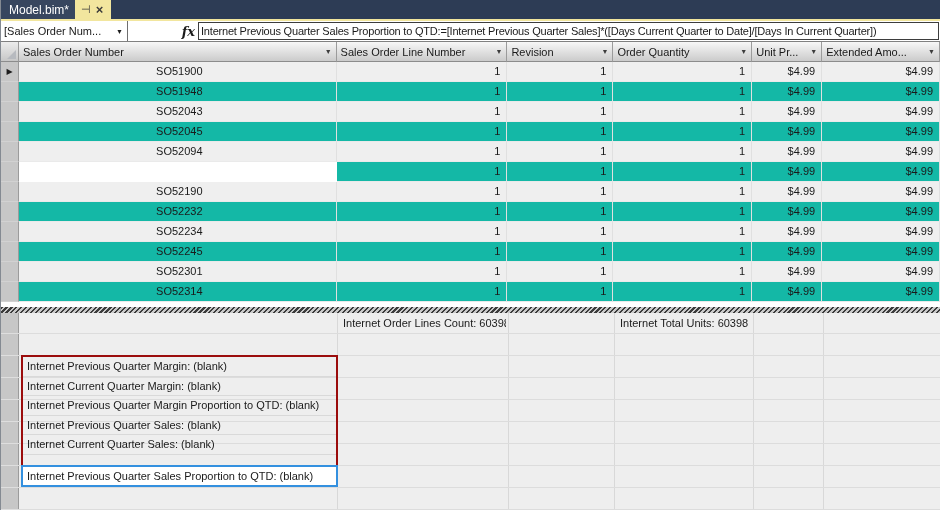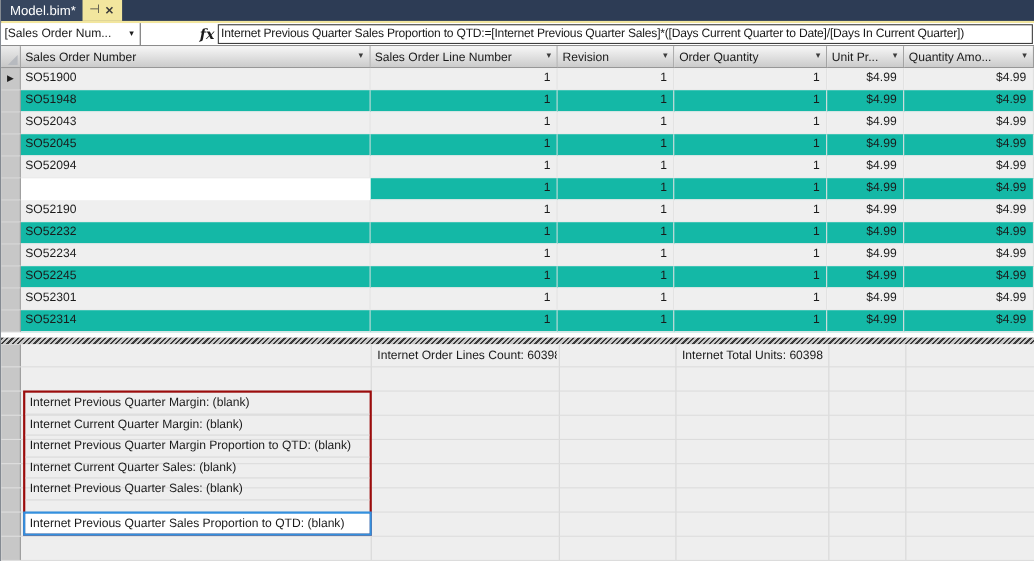--- a/index.html
+++ b/index.html
@@ -36,21 +36,21 @@
   .hcell .lbl { flex:1; overflow:hidden; white-space:nowrap; }
   .hcell .arr { font-size:7px; color:#3c3c3c; margin-left:2px; }
 
   
   .drow { display:flex; height:20px; }
   .gcell { width:18px; background:#c7c7c7; border-right:1px solid #9b9b9b; border-bottom:1px solid #d2d2d2;
            display:flex; align-items:center; justify-content:center; font-size:8px; color:#1d1d1d; }
   .dcell { border-right:1px solid #e0e0e0; border-bottom:1px solid #eaeaea; line-height:19px; overflow:hidden; white-space:nowrap; }
   .drow.odd  .dcell { background:#efefef; }
   .drow.even .dcell { background:#14b8a6; }
-  .dcell.txt { padding-left:4px; }
+  .dcell.txt { padding-left:4px;text-align:center; }
   .dcell.num { text-align:right; padding-right:6px; }
 
   .gap { height:5px; background:#fff; }
   .splitter { height:6px; background:#c9c9c9;
               background-image:repeating-linear-gradient(135deg,#3b3b3b 0 1.5px,#c9c9c9 1.5px 3.5px); }
 
   
   .measure-area { position:relative; height:197px; background:#eeeeee; overflow:hidden; }
   .m-gutter { position:absolute; left:0; top:0; width:18px; height:100%; background:#c7c7c7; border-right:1px solid #9b9b9b; }
   .m-gline { position:absolute; left:0; width:18px; height:1px; background:#dedede; }
@@ -104,21 +104,21 @@
       </div>
       <div class="hcell" style="width: 139px;">
         <span class="lbl">Order Quantity</span>
         <span class="arr">▼</span>
       </div>
       <div class="hcell" style="width: 70px;">
         <span class="lbl">Unit Pr...</span>
         <span class="arr">▼</span>
       </div>
       <div class="hcell" style="width: 118px;">
-        <span class="lbl">Quantity Amo...</span>
+        <span class="lbl">Extended Amo...</span>
         <span class="arr">▼</span>
       </div>
     </div>
 
   <div id="gridBody">
       <div class="drow odd">
         <div class="gcell">
           <span>▶</span>
         </div>
         <div class="dcell txt" style="width: 318px;">SO51900</div>
@@ -257,19 +257,19 @@
       <div class="hline" style="top: 130px;"></div>
       <div class="hline" style="top: 152px;"></div>
       <div class="hline" style="top: 174px;"></div>
       <div class="hline" style="top: 196px;"></div>
       <div class="m-cell" style="left: 338px; width: 167px;">Internet Order Lines Count: 60398</div>
       <div class="m-cell" style="left: 615px; width: 135px;">Internet Total Units: 60398</div>
       <div class="hl-box">
         <div class="m-row">Internet Previous Quarter Margin: (blank)</div>
         <div class="m-row">Internet Current Quarter Margin: (blank)</div>
         <div class="m-row">Internet Previous Quarter Margin Proportion to QTD: (blank)</div>
+        <div class="m-row">Internet Previous Quarter Sales: (blank)</div>
         <div class="m-row">Internet Current Quarter Sales: (blank)</div>
-        <div class="m-row">Internet Previous Quarter Sales: (blank)</div>
         <div class="m-row selected">Internet Previous Quarter Sales Proportion to QTD: (blank)</div>
       </div>
     </div>
 
 </div>
 
 </body></html>

